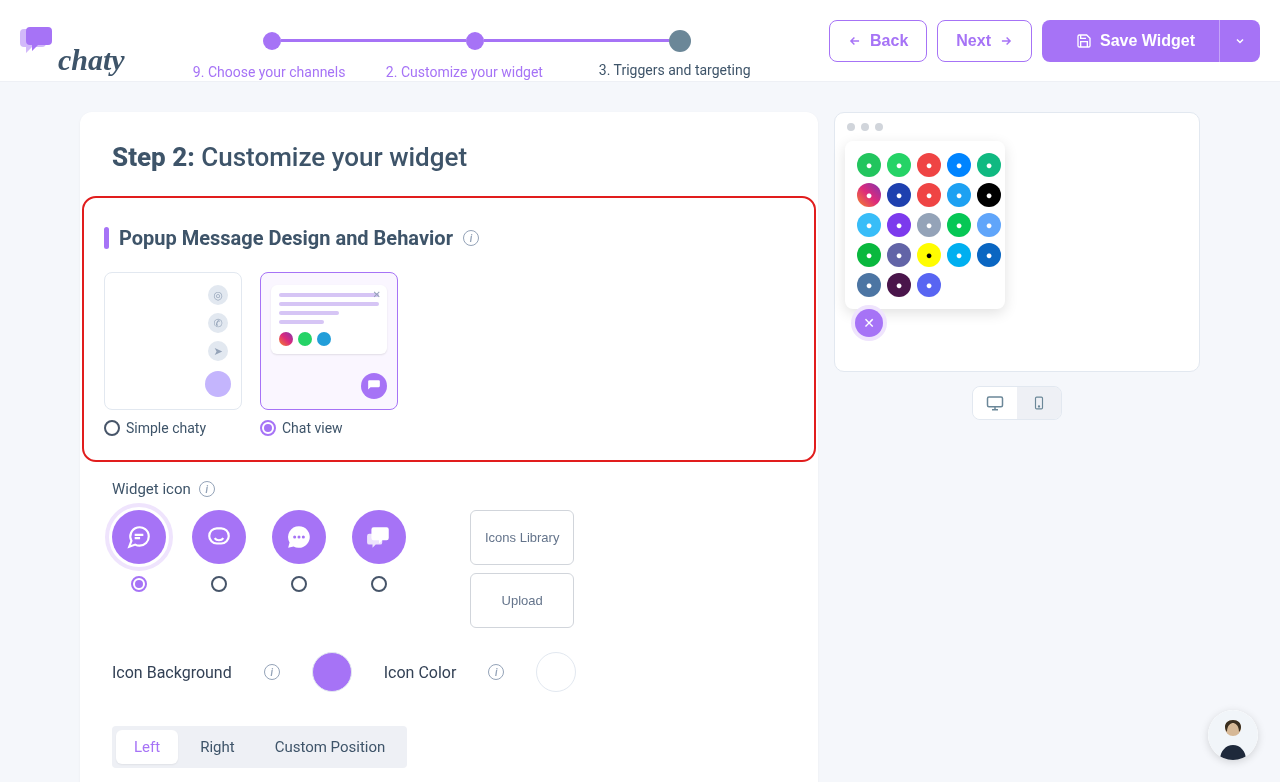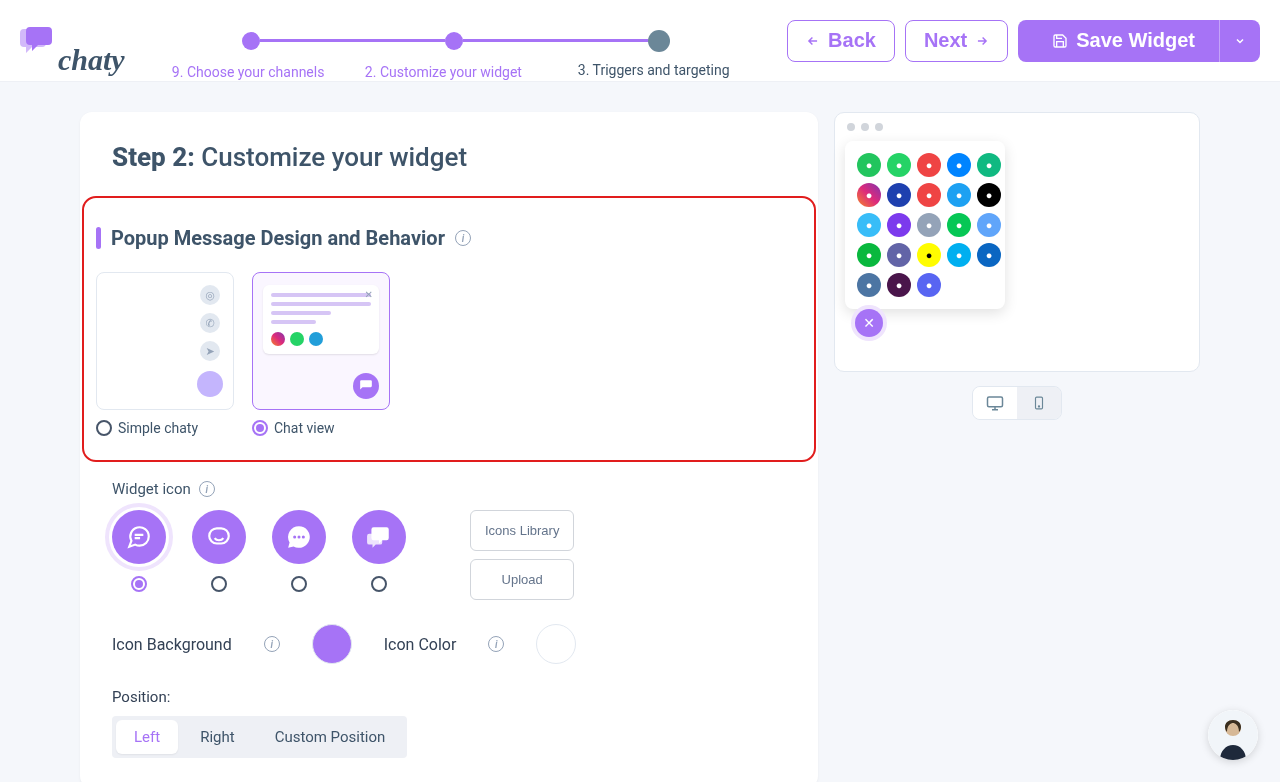--- a/index.html
+++ b/index.html
@@ -10,31 +10,31 @@
 .logo-text { font-family: Georgia, serif; font-style: italic; font-size: 30px; font-weight: 600; color: #3e5469; margin-top: 38px; }
 .stepper { flex: 1; display: flex; align-items: center; justify-content: center; gap: 0; }
 .step-row { display: flex; align-items: center; }
 .dot { width: 18px; height: 18px; border-radius: 50%; background: #a673f6; }
 .dot.current { background: #6b8798; width: 22px; height: 22px; }
 .line { width: 185px; height: 3px; background: #a673f6; }
 .line.inactive { background: #a673f6; }
 .step-label { font-size: 14px; color: #a673f6; margin-top: 8px; white-space: nowrap; position: absolute; top: 24px; }
 .step-label.inactive { color: #3e5469; }
 .top-actions { display: flex; gap: 10px; align-items: center; }
-.btn { height: 42px; padding: 0 18px; border-radius: 8px; font-size: 20px; font-weight: 600; cursor: pointer; display: inline-flex; align-items: center; gap: 8px; }
+.btn { height: 42px; padding: 0 18px; border-radius: 8px; font-size: 16px; font-weight: 600; cursor: pointer; display: inline-flex; align-items: center; gap: 8px; }
 .btn-outline { background: #fff; border: 1.5px solid #a673f6; color: #a673f6; }
 .btn-save { background: #a673f6; color: #fff; border: none; padding-right: 0; }
 .btn-save-main { padding: 0 16px; display: flex; align-items: center; gap: 8px; }
 .btn-save-caret { border-left: 1px solid rgba(255,255,255,.35); padding: 0 14px; height: 100%; display: flex; align-items: center; }
 .main { display: flex; padding: 30px 80px 0 80px; gap: 16px; }
 .card { background: #fff; border-radius: 12px; box-shadow: 0 1px 3px rgba(0,0,0,.05); }
 .config-card { flex: 1; padding: 30px 0 30px 0; }
 .step-title { font-size: 26px; font-weight: 500; color: #3e5469; padding: 0 32px 24px 32px; }
 .step-title b { font-weight: 800; }
-.highlight-box { border: 2.5px solid #e11d1d; border-radius: 14px; margin: 0 2px; padding: 28px 28px 24px 12px; }
+.highlight-box { border: 2.5px solid #e11d1d; border-radius: 14px; margin: 0 2px; padding: 28px 28px 24px 20px; }
 .section-head { display: flex; align-items: center; gap: 10px; margin-bottom: 22px; }
 .section-bar { width: 5px; height: 22px; background: #a673f6; border-radius: 3px; }
 .section-title { font-size: 20px; font-weight: 700; color: #3e5469; }
 .info-icon { width: 16px; height: 16px; border: 1.5px solid #94a3b8; border-radius: 50%; display: inline-flex; align-items: center; justify-content: center; font-size: 10px; font-style: italic; color: #94a3b8; font-weight: 600; }
 .view-options { display: flex; gap: 18px; }
 .view-opt { display: flex; flex-direction: column; gap: 10px; }
 .view-preview { width: 138px; height: 138px; border: 1px solid #e2e8f0; border-radius: 8px; position: relative; background: #fff; }
 .view-preview.selected { border: 1.5px solid #a673f6; background: #faf6ff; }
 .radio-row { display: flex; align-items: center; gap: 6px; font-size: 14px; color: #3e5469; }
 .radio { width: 16px; height: 16px; border: 2px solid #475569; border-radius: 50%; display: inline-flex; align-items: center; justify-content: center; }
@@ -55,21 +55,21 @@
 .cv-main { position: absolute; right: 10px; bottom: 10px; width: 26px; height: 26px; border-radius: 50%; background: #a673f6; display: flex; align-items: center; justify-content: center; color: #fff; }
 
 .sub { padding: 18px 32px 0 32px; }
 .sub-label { font-size: 15px; color: #3e5469; display: flex; align-items: center; gap: 8px; margin-bottom: 12px; }
 .icon-row { display: flex; align-items: flex-start; gap: 24px; }
 .icon-opts { display: flex; gap: 26px; }
 .icon-opt { display: flex; flex-direction: column; align-items: center; gap: 12px; }
 .icon-circle { width: 54px; height: 54px; border-radius: 50%; background: #a673f6; display: flex; align-items: center; justify-content: center; color: #fff; }
 .icon-opt.selected .icon-circle { outline: 4px solid #efe4fd; outline-offset: 3px; }
 .icon-links { display: flex; flex-direction: column; gap: 8px; margin-left: 40px; }
-.mini-btn { border: 1px solid #d1d5db; background: #fff; color: #64748b; font-size: 13px; padding: 12px 14px; border-radius: 6px; cursor: pointer; }
+.mini-btn { border: 1px solid #d1d5db; background: #fff; color: #64748b; font-size: 13px; padding: 19px 14px; border-radius: 6px; cursor: pointer; }
 .color-row { display: flex; align-items: center; gap: 32px; margin-top: 24px; }
 .swatch { width: 40px; height: 40px; border-radius: 50%; border: 1px solid #e2e8f0; }
 .pos-row { margin-top: 24px; }
 .seg { display: inline-flex; background: #eef0f5; border-radius: 4px; padding: 4px; gap: 4px; margin-top: 10px; }
 .seg-btn { padding: 8px 18px; font-size: 15px; color: #3e5469; border-radius: 6px; cursor: pointer; }
 .seg-btn.active { background: #fff; color: #a673f6; box-shadow: 0 1px 2px rgba(0,0,0,.06); }
 
 .preview-panel { width: 366px; display: flex; flex-direction: column; align-items: center; gap: 14px; }
 .preview-card { width: 100%; background: #fff; border-radius: 10px; border: 1px solid #e2e8f0; overflow: visible; position: relative; height: 260px; }
 .traffic { display: flex; gap: 6px; padding: 10px 12px; }
@@ -254,21 +254,20 @@
       <div class="color-row">
         <span>Icon Background</span>
         <span class="info-icon">i</span>
         <div class="swatch" style="background:#a673f6"></div>
         <span>Icon Color</span>
         <span class="info-icon">i</span>
         <div class="swatch" style="background:#fff"></div>
       </div>
 
       <div class="pos-row">
-        <div style="font-size:15px">Position:</div>
         <div class="seg">
           <div class="seg-btn active">Left</div>
           <div class="seg-btn">Right</div>
           <div class="seg-btn">Custom Position</div>
         </div>
       </div>
     </div>
   </div>
 
   <div class="preview-panel">

